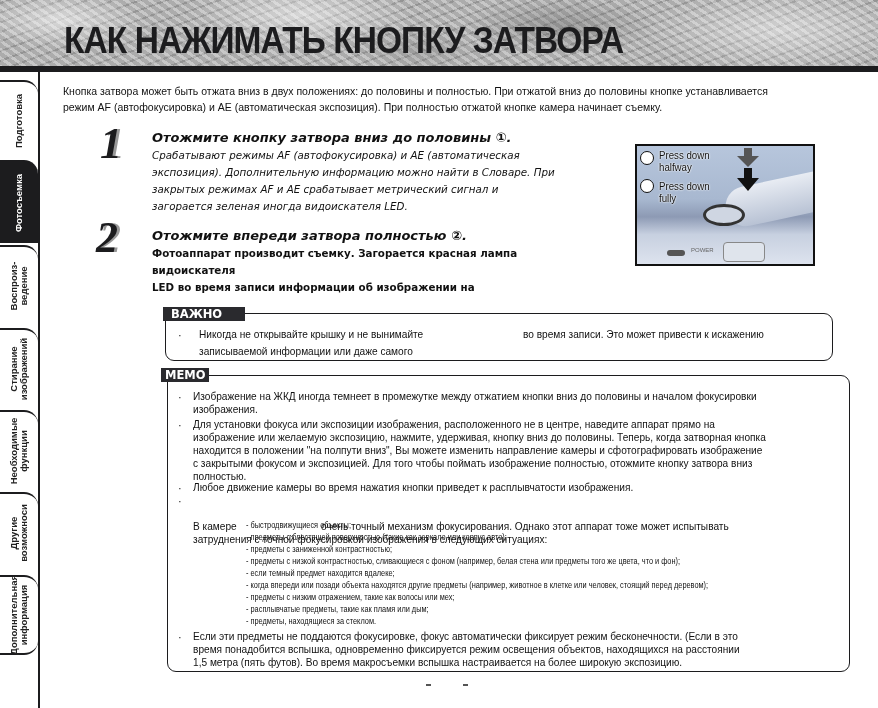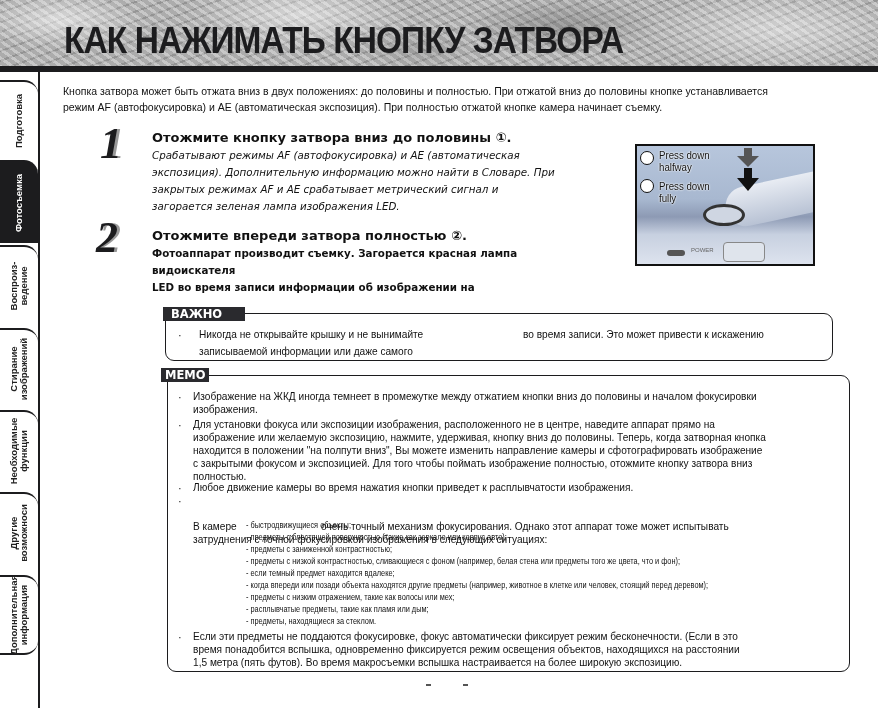--- a/index.html
+++ b/index.html
@@ -50,21 +50,21 @@
   }
 
   
   .step-num {
     position: absolute; font-family: "Liberation Serif", serif; font-style: italic; font-weight: bold;
     font-size: 44px; color: #1c1c1e; line-height: 40px;
     text-shadow: 3px 0 0 #999;
   }
   .step-title {
     position: absolute; font-family: "DejaVu Sans", sans-serif; font-weight: bold; font-size: 13px;
-    color: #111; white-space: nowrap;
+    color: #111; white-space: nowrap; font-style: italic;
   }
   .step-body {
     position: absolute; font-family: "DejaVu Sans", sans-serif; font-size: 10.3px; line-height: 17px;
     color: #111; width: 440px;
   }
 
   
   .photo {
     position: absolute; left: 635px; top: 144px; width: 180px; height: 122px;
     border: 2px solid #111; overflow: hidden;
@@ -128,21 +128,21 @@
   <div>Кнопка затвора может быть отжата вниз в двух положениях: до половины и полностью. При отжатой вниз до половины кнопке устанавливается</div>
   <div>режим AF (автофокусировка) и AE (автоматическая экспозиция). При полностью отжатой кнопке камера начинает съемку.</div>
 </div>
 
 <div class="step-num" style="left:100px;top:124px;">1</div>
 <div class="step-title" style="left:152px;top:130px;">Отожмите кнопку затвора вниз до половины ①.</div>
 <div class="step-body" style="left:152px;top:147px;font-style:italic;">
   <div>Срабатывают режимы AF (автофокусировка)  и AE (автоматическая</div>
   <div>экспозиция). Дополнительную информацию можно найти в Словаре. При</div>
   <div>закрытых режимах AF и AE срабатывает метрический сигнал  и</div>
-  <div>загорается зеленая лампа изображения LED.</div>
+  <div>загорается зеленая иногда видоискателя LED.</div>
 </div>
 
 <div class="step-num" style="left:96px;top:218px;">2</div>
 <div class="step-title" style="left:152px;top:228px;">Отожмите впереди затвора полностью ②.</div>
 <div class="step-body" style="left:152px;top:245px;font-weight:bold;">
   <div>Фотоаппарат производит съемку. Загорается красная лампа видоискателя</div>
   <div>LED во время  записи информации об изображении на</div>
 </div>
 
 <div class="photo">

